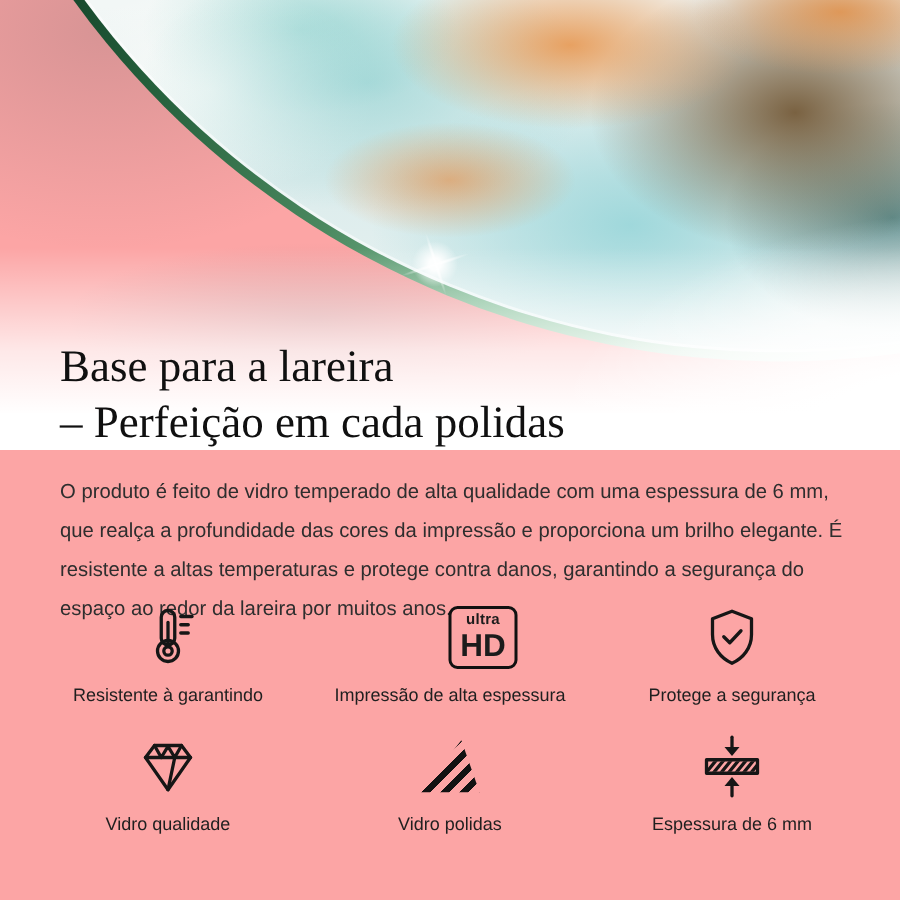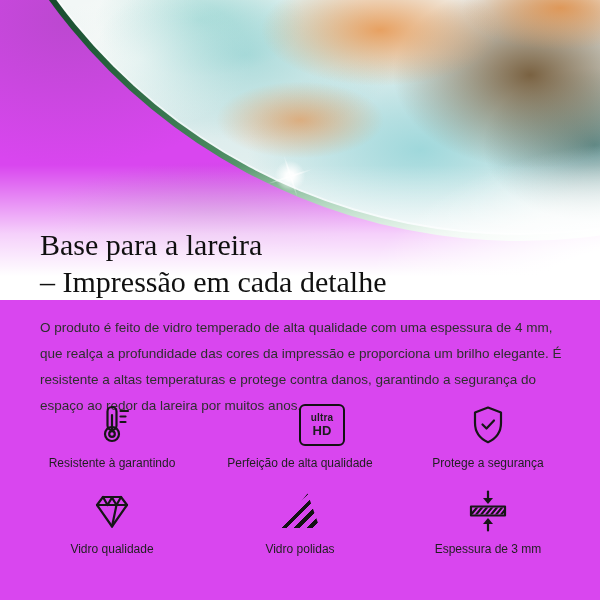--- a/index.html
+++ b/index.html
@@ -1,16 +1,16 @@
 <!DOCTYPE html>
 <html><head>
 <meta charset="utf-8">
 <style>
   html,body{margin:0;padding:0;background:#fff;}
-  .page{position:relative;width:600px;height:600px;background:#d946ef;overflow:hidden;
+  .page{position:relative;width:600px;height:600px;background:#fca5a5;overflow:hidden;
         font-family:"Liberation Sans",sans-serif;color:#1c1c1c;}
 
   
   .hero{position:absolute;top:0;left:0;width:600px;height:300px;overflow:hidden;}
   .hero-shadow{position:absolute;inset:0;
     background:
       radial-gradient(ellipse 300px 210px at 70px 20px, rgba(70,80,84,0.20), rgba(70,80,84,0) 70%),
       radial-gradient(ellipse 230px 70px at 210px 212px, rgba(95,105,110,0.20), rgba(95,105,110,0) 72%);}
   .glass-outer{position:absolute;width:1162px;height:1162px;border-radius:50%;
     left:-61px;top:-921px;
@@ -51,21 +51,21 @@
   .features{position:absolute;top:402px;left:18px;right:18px;
     display:grid;grid-template-columns:repeat(3,1fr);row-gap:18px;}
   .feature{display:flex;flex-direction:column;align-items:center;}
   .icon-box{height:46px;display:flex;align-items:center;justify-content:center;}
   .feature-label{margin-top:8px;font-size:12px;color:#1f1f1f;}
   .icon-svg{stroke:#161616;fill:none;stroke-width:2.2;stroke-linecap:round;stroke-linejoin:round;}
 
   .uhd{width:42px;height:38px;border:2.5px solid #111;border-radius:6px;
        display:flex;flex-direction:column;align-items:center;justify-content:center;line-height:1;margin-left:44px;}
   .uhd .t1{font-size:10px;font-weight:700;letter-spacing:0.2px;}
-  .uhd .t2{font-size:13px;font-weight:700;margin-top:1px;}
+  .uhd .t2{font-size:21px;font-weight:700;margin-top:1px;}
 
   .stripes{width:42px;height:38px;
     background:repeating-linear-gradient(135deg,#121212 0 4px,transparent 4px 9px);
     clip-path:polygon(4% 95%, 68% 4%, 97% 95%);}
 </style>
 </head>
 <body>
 
 <div class="page">
 
@@ -73,23 +73,23 @@
     <div class="hero-shadow"></div>
     <div class="glass-outer"></div>
     <div class="glass-inner"></div>
     <div class="hero-fade"></div>
     <div class="sparkle"></div>
   </div>
 
   <div class="content">
     <h1 class="title">
       <span>Base para a lareira</span><br>
-      <span>– Impressão em cada detalhe</span>
+      <span>– Perfeição em cada polidas</span>
     </h1>
-    <p class="desc">O produto é feito de vidro temperado de alta qualidade com uma espessura de 4 mm, que realça a profundidade das cores da impressão e proporciona um brilho elegante. É resistente a altas temperaturas e protege contra danos, garantindo a segurança do espaço ao redor da lareira por muitos anos.</p>
+    <p class="desc">O produto é feito de vidro temperado de alta qualidade com uma espessura de 6 mm, que realça a profundidade das cores da impressão e proporciona um brilho elegante. É resistente a altas temperaturas e protege contra danos, garantindo a segurança do espaço ao redor da lareira por muitos anos.</p>
   </div>
 
   <div class="features">
 
     <div class="feature">
       <div class="icon-box">
         <svg class="icon-svg" width="44" height="44" viewBox="0 0 44 44">
           <rect x="17.5" y="4" width="9" height="23" rx="4.5"></rect>
           <circle cx="22" cy="31" r="7"></circle>
           <circle cx="22" cy="31" r="2.8"></circle>
@@ -102,21 +102,21 @@
       <div class="feature-label">Resistente à garantindo</div>
     </div>
 
     <div class="feature">
       <div class="icon-box">
         <div class="uhd">
           <span class="t1">ultra</span>
           <span class="t2">HD</span>
         </div>
       </div>
-      <div class="feature-label">Perfeição de alta qualidade</div>
+      <div class="feature-label">Impressão de alta espessura</div>
     </div>
 
     <div class="feature">
       <div class="icon-box">
         <svg class="icon-svg" width="44" height="44" viewBox="0 0 44 44">
           <path d="M22 4.5 L35 9.5 V20 C35 29 29.5 35.8 22 39.2 C14.5 35.8 9 29 9 20 V9.5 Z"></path>
           <polyline points="16.5,21.5 20.5,25.5 28,17.5"></polyline>
         </svg>
       </div>
       <div class="feature-label">Protege a segurança</div>
@@ -156,17 +156,17 @@
             <line x1="34" y1="27" x2="43" y2="16"></line>
           </g>
           <clipPath id="barclip">
               <rect x="6" y="18.5" width="32" height="7"></rect>
             </clipPath>
           <rect x="5" y="17.5" width="34" height="9"></rect>
           <polygon points="17,35 27,35 22,29" fill="#161616" stroke="none"></polygon>
           <line x1="22" y1="35" x2="22" y2="41.5"></line>
         </svg>
       </div>
-      <div class="feature-label">Espessura de 3 mm</div>
+      <div class="feature-label">Espessura de 6 mm</div>
     </div>
 
   </div>
 </div>
 
 </body></html>

